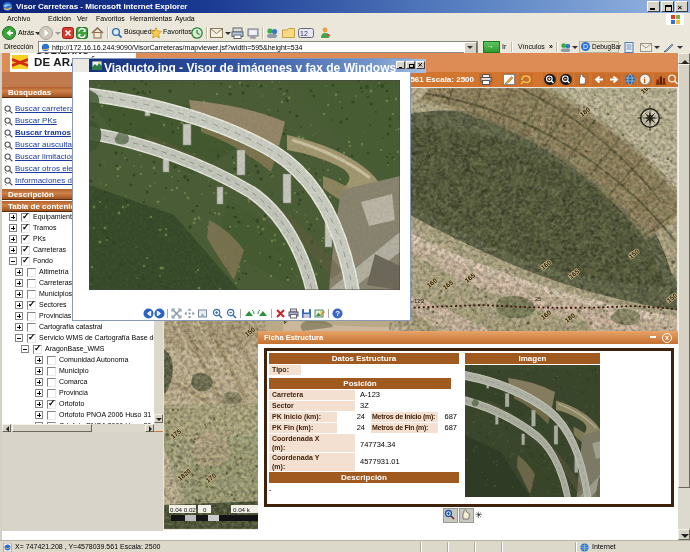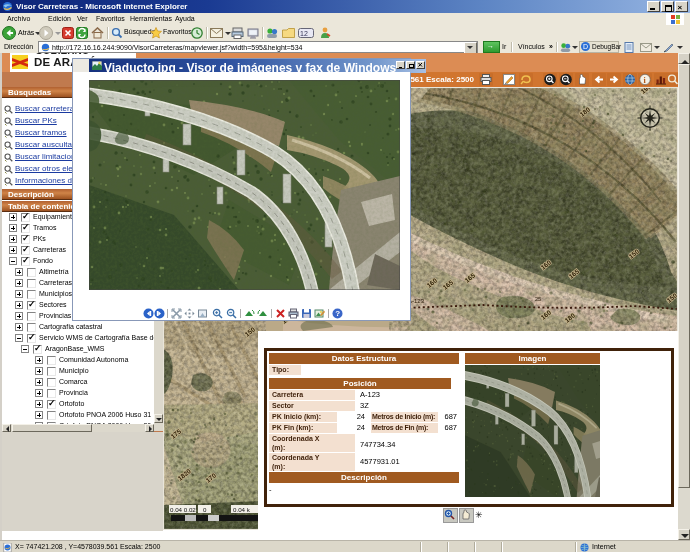--- a/index.html
+++ b/index.html
@@ -815,21 +815,21 @@
       <circle cx="3.6" cy="3.6" r="2.6" fill="none" stroke="#555" stroke-width="1.1"></circle>
       <path d="M5.6 5.6 L8.3 8.3" stroke="#555" stroke-width="1.3"></path>
       <path d="M1 7 L2.5 8.5" stroke="#884" stroke-width="1"></path>
     </svg>
 <span class="slink" style="top:63px;">Buscar PKs</span>
 <svg class="abs" style="left:4px;top:76px" width="9" height="9" viewBox="0 0 9 9">
       <circle cx="3.6" cy="3.6" r="2.6" fill="none" stroke="#555" stroke-width="1.1"></circle>
       <path d="M5.6 5.6 L8.3 8.3" stroke="#555" stroke-width="1.3"></path>
       <path d="M1 7 L2.5 8.5" stroke="#884" stroke-width="1"></path>
     </svg>
-<span class="slink" style="top:75px;">Buscar tramos</span>
+<span class="slink" style="top:75px;font-weight:bold;">Buscar tramos</span>
 <svg class="abs" style="left:4px;top:88px" width="9" height="9" viewBox="0 0 9 9">
       <circle cx="3.6" cy="3.6" r="2.6" fill="none" stroke="#555" stroke-width="1.1"></circle>
       <path d="M5.6 5.6 L8.3 8.3" stroke="#555" stroke-width="1.3"></path>
       <path d="M1 7 L2.5 8.5" stroke="#884" stroke-width="1"></path>
     </svg>
 <span class="slink" style="top:87px;">Buscar auscultacio</span>
 <svg class="abs" style="left:4px;top:100px" width="9" height="9" viewBox="0 0 9 9">
       <circle cx="3.6" cy="3.6" r="2.6" fill="none" stroke="#555" stroke-width="1.1"></circle>
       <path d="M5.6 5.6 L8.3 8.3" stroke="#555" stroke-width="1.3"></path>
       <path d="M1 7 L2.5 8.5" stroke="#884" stroke-width="1"></path>
@@ -923,20 +923,21 @@
 <div class="sb abs" style="left:2px;top:371px;width:152px;height:8px;"></div>
 <span class="sbtn abs" style="left:2px;top:371px;width:9px;height:8px;">
       <span class="arr" style="left:0px;top:1px;border-right-color:#222;"></span>
     </span>
 <span class="sbtn abs" style="left:145px;top:371px;width:9px;height:8px;">
       <span class="arr" style="left:3px;top:1px;border-left-color:#222;"></span>
     </span>
 <span class="sbtn abs" style="left:12px;top:371px;width:80px;height:8px;"></span>
 <div class="abs" style="left:0px;top:379px;width:163px;height:108px;background:#d8d4ca;"></div>
 <div id="ficha" class="abs">
+<div id="fichatitle"><span style="margin-left:6px;">Ficha Estructura</span><span style="position:absolute;right:22px;top:5px;width:6px;height:2px;background:#fff;"></span><span style="position:absolute;right:6px;top:2px;width:8px;height:8px;border:1px solid #fff;border-radius:5px;color:#fff;font-size:7px;line-height:8px;text-align:center;">x</span></div>
 <div id="fichabox">
 <span class="brownbar" style="left:2px;top:2px;width:190px;">Datos Estructura</span>
 <span class="lblcell" style="left:2px;top:14px;width:32px;height:10px;line-height:10px;"><span style="margin-left:3px">Tipo:</span></span>
 <span class="brownbar" style="left:2px;top:27px;width:182px;">Posición</span>
 <span class="lblcell" style="left:2px;top:39px;width:86px;height:10px;line-height:10px;"><span style="margin-left:3px">Carretera</span></span>
 <span class="valcell" style="left:89px;top:39px;width:103px;height:10px;line-height:10px;"><span style="margin-left:4px">A-123</span></span>
 <span class="lblcell" style="left:2px;top:50px;width:86px;height:10px;line-height:10px;"><span style="margin-left:3px">Sector</span></span>
 <span class="valcell" style="left:89px;top:50px;width:103px;height:10px;line-height:10px;"><span style="margin-left:4px">3Z</span></span>
 <span class="lblcell" style="left:2px;top:61px;width:68px;height:10px;line-height:10px;"><span style="margin-left:3px">PK Inicio (km):</span></span>
 <span class="valcell" style="left:71px;top:61px;width:32px;height:10px;line-height:10px;text-align:right;"><span style="margin-right:5px">24</span></span>

